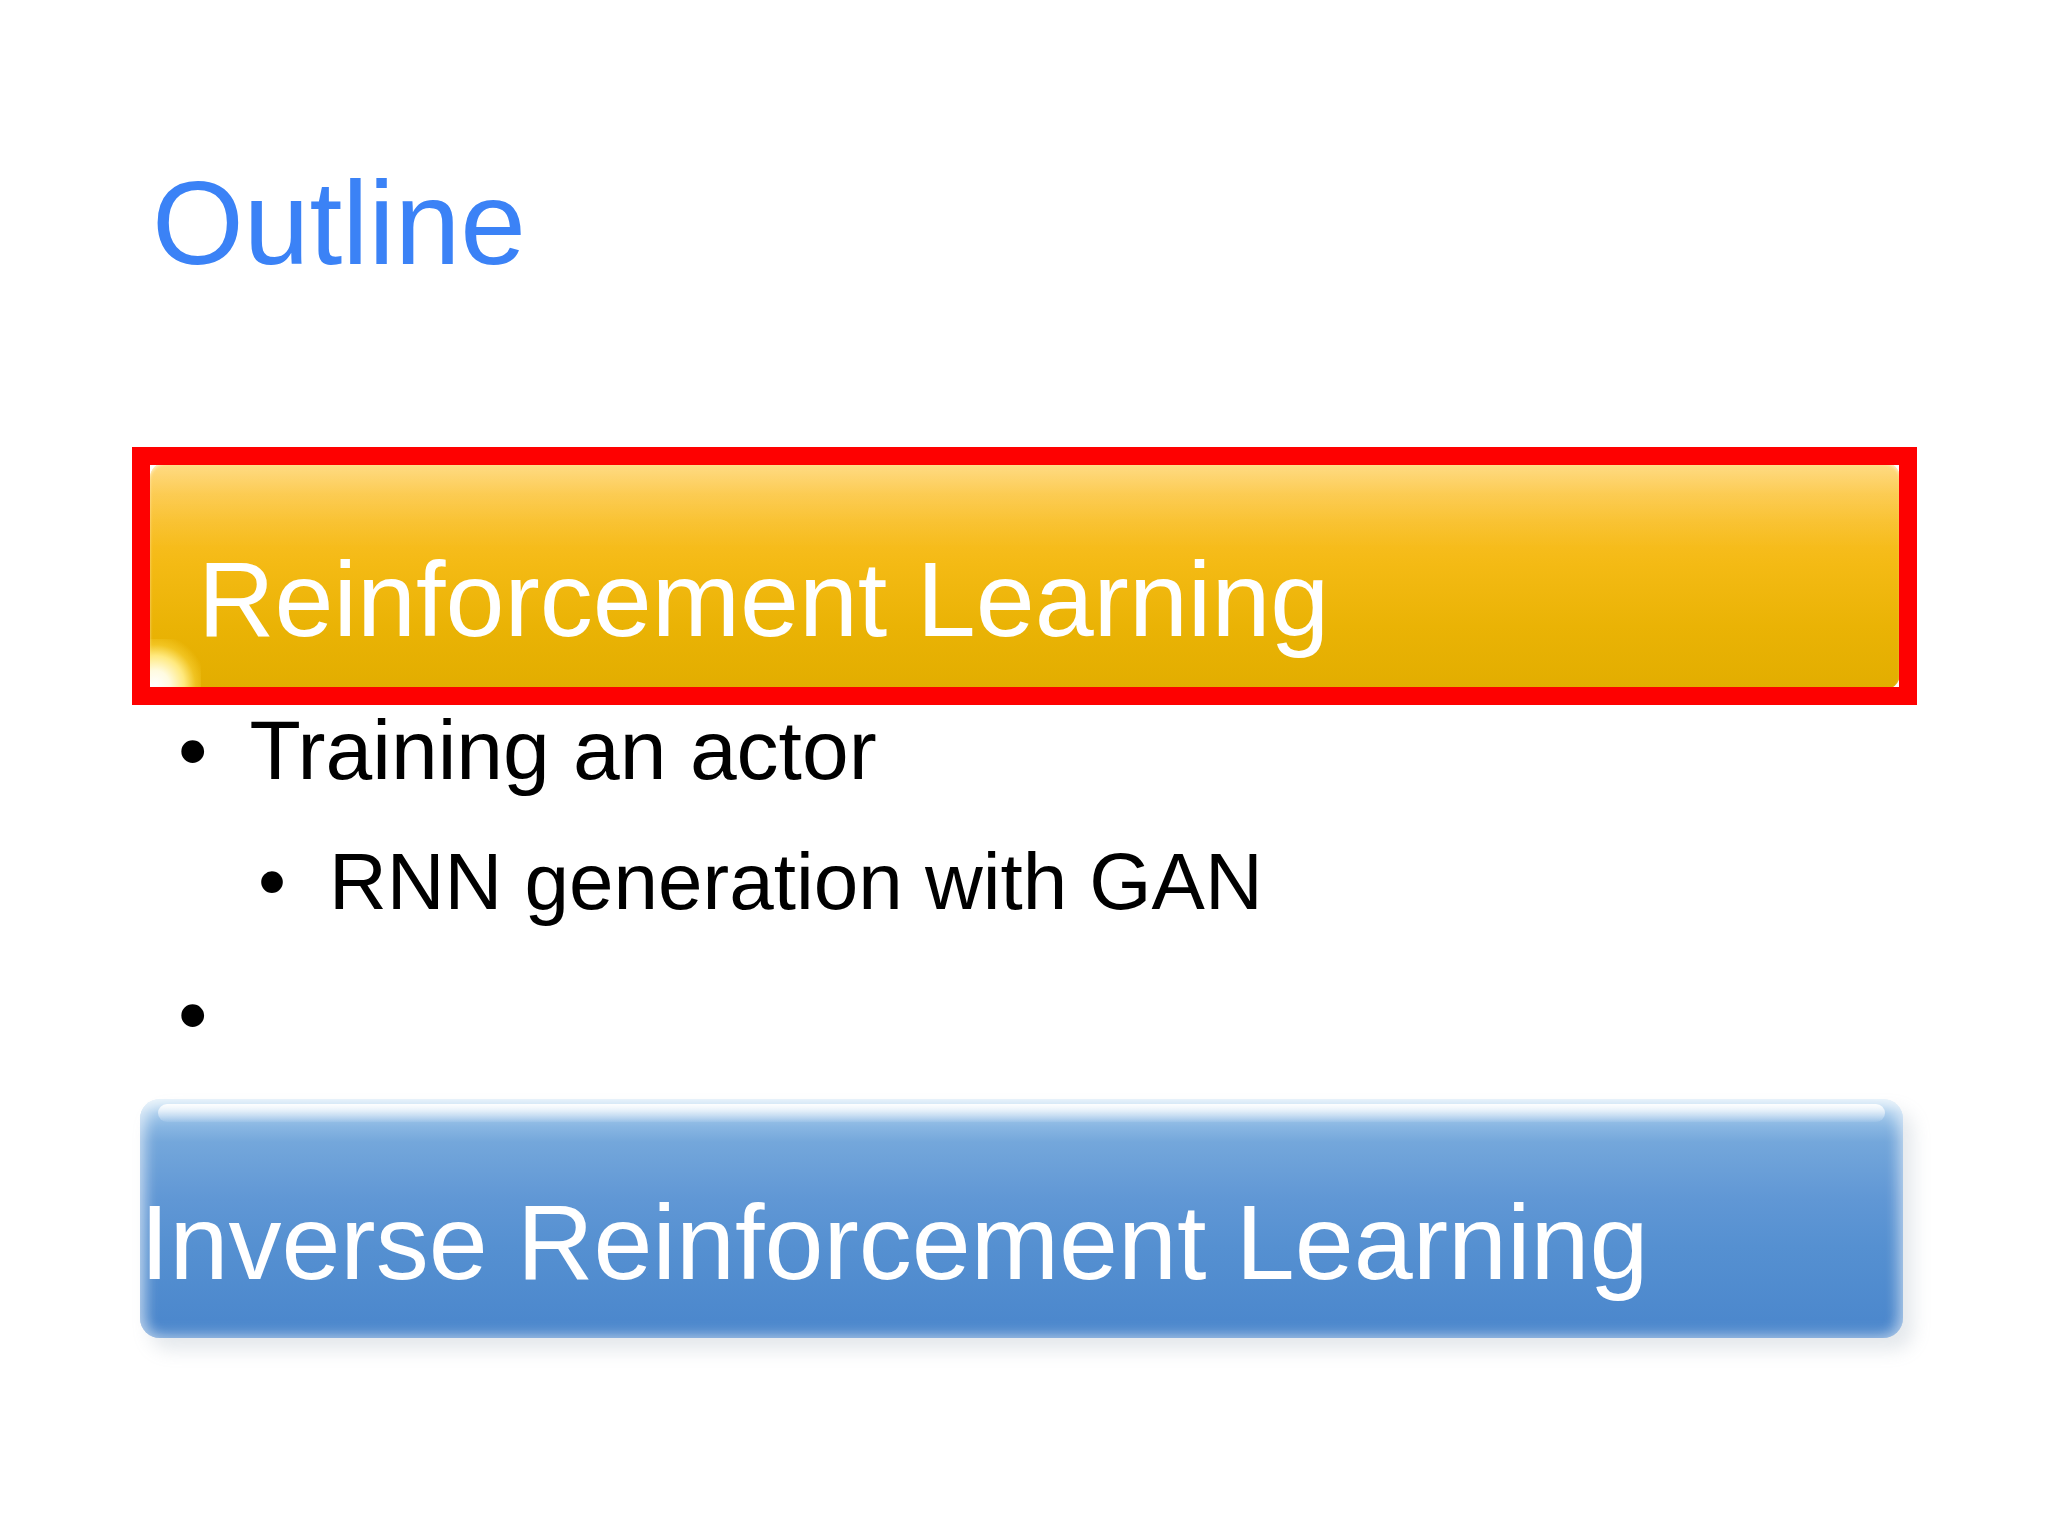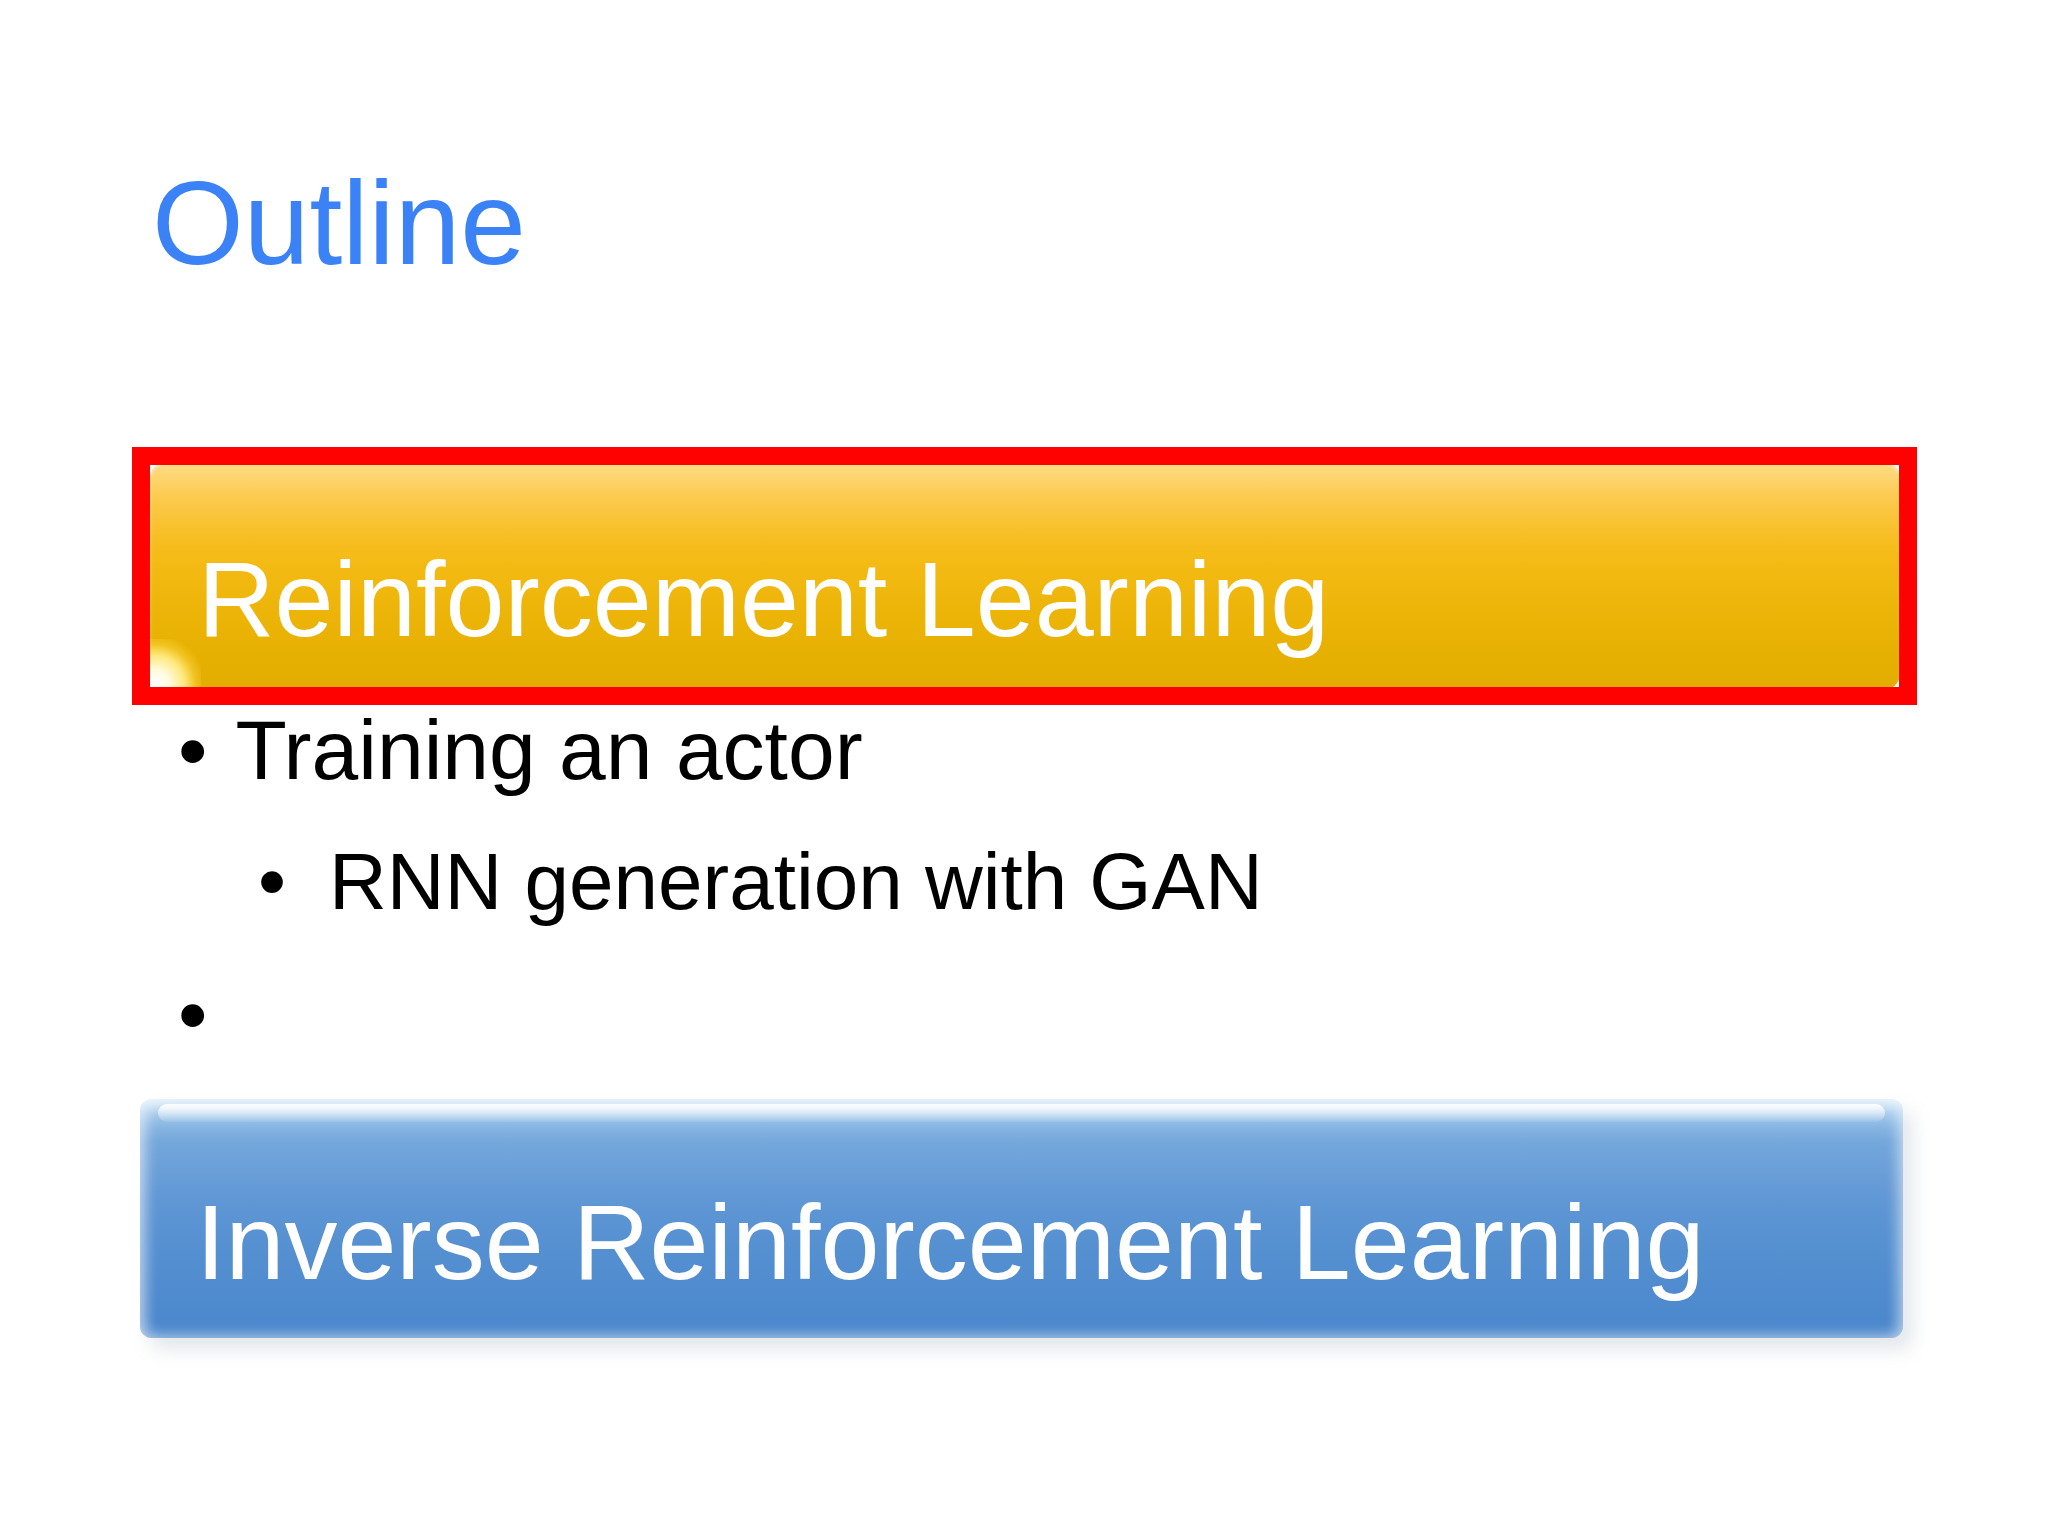--- a/index.html
+++ b/index.html
@@ -41,32 +41,32 @@
   .bullet-line{
     position:absolute;display:flex;align-items:baseline;color:#000000;white-space:nowrap;
   }
   .bullet-line .marker{display:inline-block;}
   .bullet-line .btext{display:inline-block;}
   .lvl1{font-size:84px;line-height:1.15;}
   .lvl2{font-size:80px;line-height:1.15;}
   .line-1{left:178px;top:702px;}
   .line-2{left:258px;top:836px;}
   .line-3{left:178px;top:966px;}
-  .lvl1 .btext{margin-left:28px;}
+  .lvl1 .btext{margin-left:42px;}
   .lvl2 .btext{margin-left:43px;}
   .blue-box{
     position:absolute;left:140px;top:1099px;width:1763px;height:239px;
-    border-radius:12px;box-sizing:border-box;
+    border-radius:20px;box-sizing:border-box;
     background:linear-gradient(180deg,#cbe4f6 0%,#9ac3e9 6%,#74a7db 18%,#6097d5 42%,#5590d1 62%,#4a86cc 100%);
     box-shadow:inset 0 12px 16px rgba(255,255,255,0.45),
                inset 8px 0 12px rgba(255,255,255,0.28),
                inset -8px 0 12px rgba(255,255,255,0.22),
                inset 0 -8px 12px rgba(255,255,255,0.18),
                10px 12px 18px rgba(130,150,170,0.22);
-    display:flex;align-items:center;padding-left:56px;
+    display:flex;align-items:center;
   }
   .blue-box .tube{
     position:absolute;top:5px;left:18px;right:18px;height:18px;border-radius:12px;
     background:linear-gradient(180deg,rgba(255,255,255,0.95),rgba(255,255,255,0.08));
     pointer-events:none;
   }
 </style>
 </head>
 <body>
 

